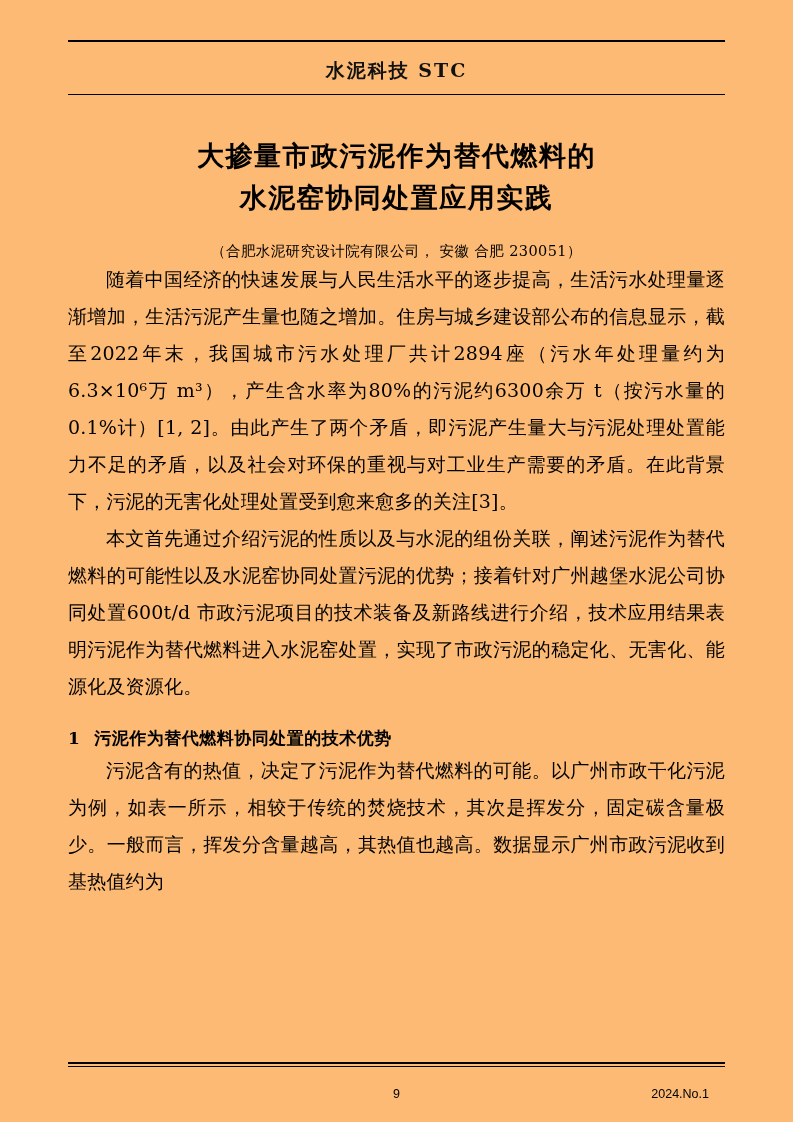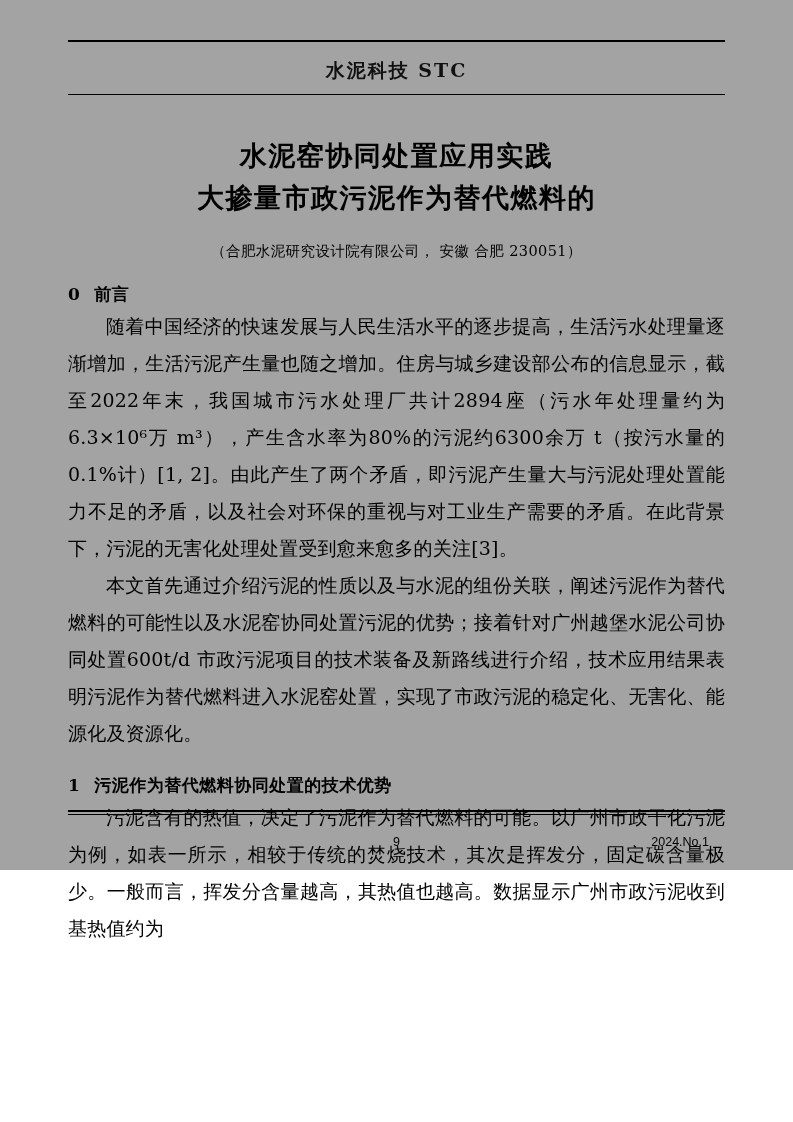--- a/index.html
+++ b/index.html
@@ -12,24 +12,24 @@
     height: 1122px;
     font-family: "DejaVu Serif", "Liberation Serif", serif;
     color: #000000;
     position: relative;
     overflow: hidden;
   }
   .page {
     position: absolute;
     left: 0; top: 0;
     width: 793px;
-    height: 870px;
+    height: 1122px;
     box-sizing: border-box;
     padding: 40px 68px 30px 68px;
-    background: #a3a3a3;
+    background: #fdba74;
   }
   
   .running-head {
     text-align: center;
     font-family: "DejaVu Serif", "Liberation Serif", serif;
     font-weight: bold;
     font-size: 19px;
     letter-spacing: 2px;
     padding-top: 14px;
     padding-bottom: 10px;
@@ -127,30 +127,27 @@
 </head>
 <body>
 
 <div class="page">
 
   <div class="rule-top"></div>
   <div class="running-head">水泥科技  STC</div>
   <div class="rule-top-thin"></div>
 
   <div class="title-block">
+    <div class="title-line">大掺量市政污泥作为替代燃料的</div>
     <div class="title-line">水泥窑协同处置应用实践</div>
-    <div class="title-line">大掺量市政污泥作为替代燃料的</div>
 
 
     <div class="affiliation">（合肥水泥研究设计院有限公司，  安徽  合肥  230051）</div>
   </div>
 
-  <div class="section-heading">
-    <span class="num">0</span><span>前言</span>
-  </div>
 
   <p class="body">随着中国经济的快速发展与人民生活水平的逐步提高，生活污水处理量逐渐增加，生活污泥产生量也随之增加。住房与城乡建设部公布的信息显示，截至2022年末，我国城市污水处理厂共计2894座（污水年处理量约为6.3×10⁶万 m³），产生含水率为80%的污泥约6300余万 t（按污水量的0.1%计）[1, 2]。由此产生了两个矛盾，即污泥产生量大与污泥处理处置能力不足的矛盾，以及社会对环保的重视与对工业生产需要的矛盾。在此背景下，污泥的无害化处理处置受到愈来愈多的关注[3]。</p>
   <p class="body">本文首先通过介绍污泥的性质以及与水泥的组份关联，阐述污泥作为替代燃料的可能性以及水泥窑协同处置污泥的优势；接着针对广州越堡水泥公司协同处置600t/d 市政污泥项目的技术装备及新路线进行介绍，技术应用结果表明污泥作为替代燃料进入水泥窑处置，实现了市政污泥的稳定化、无害化、能源化及资源化。</p>
 
   <div class="section-heading">
     <span class="num">1</span><span>污泥作为替代燃料协同处置的技术优势</span>
   </div>
 
   <p class="body">污泥含有的热值，决定了污泥作为替代燃料的可能。以广州市政干化污泥为例，如表一所示，相较于传统的焚烧技术，其次是挥发分，固定碳含量极少。一般而言，挥发分含量越高，其热值也越高。数据显示广州市政污泥收到基热值约为</p>
 

